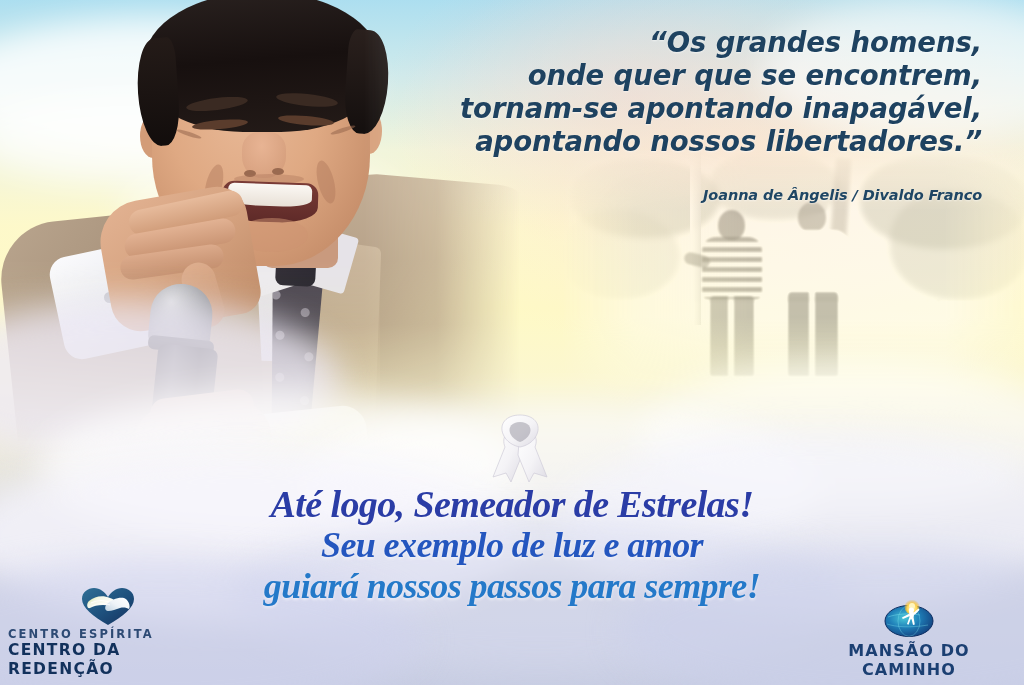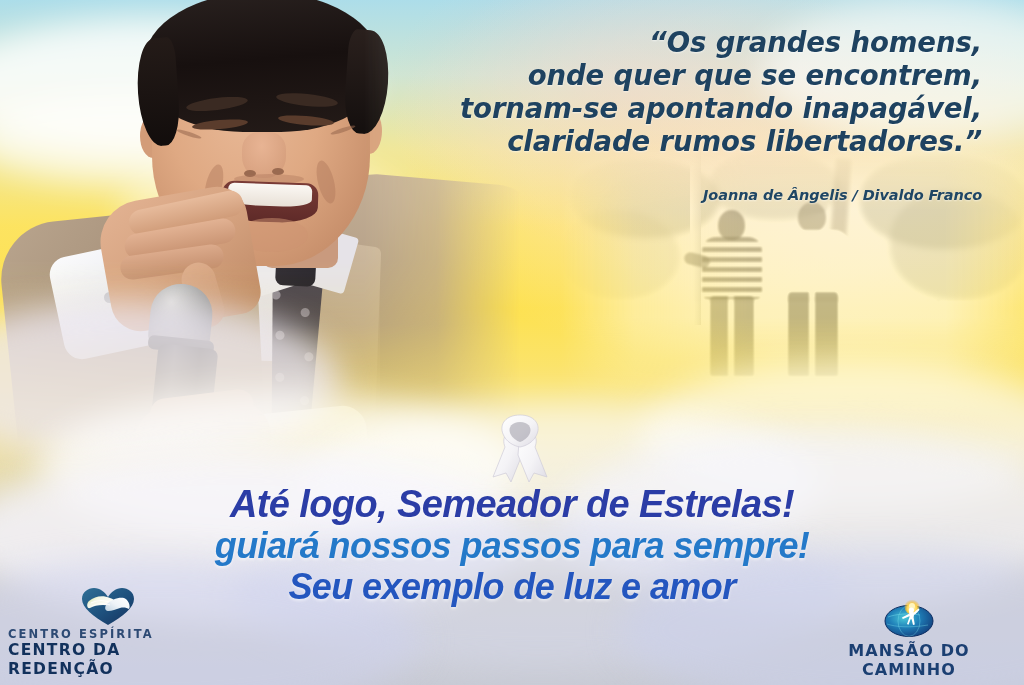--- a/index.html
+++ b/index.html
@@ -2,21 +2,21 @@
 <html><head>
 <meta charset="utf-8">
 <style>
   html,body{margin:0;padding:0;background:#fff;}
   body{font-family:"Liberation Sans",sans-serif;}
 
   .poster{
     position:relative;
     width:1024px;height:685px;
     overflow:hidden;
-    background:#fde047;
+    background:#fef9c3;
   }
 
   
   .sky{
     position:absolute;inset:0;
     background:
       linear-gradient(180deg,
         rgba(168,221,242,0.95) 0%,
         rgba(196,231,246,0.80) 11%,
         rgba(226,240,248,0.45) 22%,
@@ -229,21 +229,21 @@
 
   
   .ribbon{position:absolute;left:487px;top:411px;width:66px;height:72px;}
 
   
   .headline{
     position:absolute;left:0;right:0;top:484px;
     text-align:center;
   }
   .hl{
-    font-family:Liberation Sans, sans-serif;
+    font-family:Liberation Serif, serif;
     font-style:italic;font-weight:bold;
     letter-spacing:-0.6px;
     line-height:41px;
     text-shadow:0 2px 3px rgba(255,255,255,0.5);
   }
   .hl1{font-size:38px;color:#2b3da6;}
   .hl2{font-size:36px;color:#2456bf;}
   .hl3{font-size:36px;color:#2479c9;}
 
   
@@ -357,21 +357,21 @@
   <div class="cloud c8"></div>
   <div class="cloud c6"></div>
   <div class="cloud c10"></div>
   <div class="cloud c11"></div>
   <div class="cloud c12"></div>
 
   <div class="quote">
     <div class="quote-line">“Os grandes homens,</div>
     <div class="quote-line">onde quer que se encontrem,</div>
     <div class="quote-line">tornam-se apontando inapagável,</div>
-    <div class="quote-line">claridade rumos libertadores.”</div>
+    <div class="quote-line">apontando nossos libertadores.”</div>
     <div class="quote-attr">Joanna de Ângelis / Divaldo Franco</div>
   </div>
 
   <div class="ribbon">
     <svg width="66" height="72" viewBox="0 0 66 72">
       <defs>
         <linearGradient id="rg" x1="0" y1="0" x2="1" y2="1">
           <stop offset="0%" stop-color="#ffffff"></stop>
           <stop offset="55%" stop-color="#f4f3f6"></stop>
           <stop offset="100%" stop-color="#dedce4"></stop>
@@ -381,22 +381,22 @@
         <path d="M33 18 C20 18 14 26 18 36 L6 66 L19 62 L24 71 L35 44 Z" fill="url(#rg)" stroke="#cfccd8" stroke-width="0.7"></path>
         <path d="M33 18 C46 18 52 26 48 36 L60 66 L47 62 L42 71 L31 44 Z" fill="url(#rg)" stroke="#cfccd8" stroke-width="0.7"></path>
         <path d="M33 4 C19 4 12 13 16 23 C19 31 27 35 33 36 C39 35 47 31 50 23 C54 13 47 4 33 4 Z" fill="url(#rg)" stroke="#cfccd8" stroke-width="0.7"></path>
         <path d="M33 11 C25 11 21 16 23 22 C25 27 30 30 33 31 C36 30 41 27 43 22 C45 16 41 11 33 11 Z" fill="#9c9aa6" opacity="0.55"></path>
       </g>
     </svg>
   </div>
 
   <div class="headline">
     <div class="hl hl1">Até logo, Semeador de Estrelas!</div>
+    <div class="hl hl2">Seu exemplo de luz e amor</div>
     <div class="hl hl3">guiará nossos passos para sempre!</div>
-    <div class="hl hl2">Seu exemplo de luz e amor</div>
   </div>
 
   <div class="logo-left">
     <svg class="logo-mark" width="58" height="40" viewBox="0 0 58 40">
       <defs>
         <linearGradient id="hg" x1="0" y1="0" x2="1" y2="1">
           <stop offset="0%" stop-color="#2f6f96"></stop>
           <stop offset="55%" stop-color="#1d4f7c"></stop>
           <stop offset="100%" stop-color="#15305c"></stop>
         </linearGradient>

